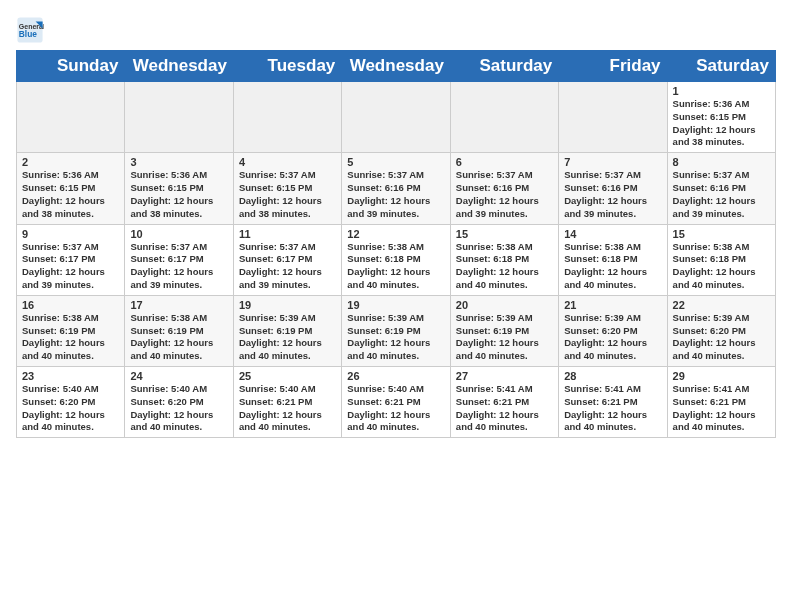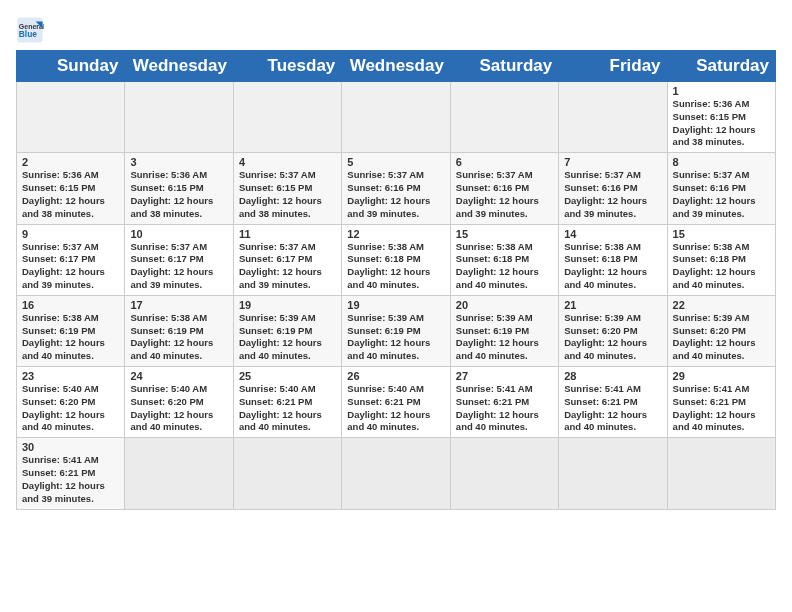--- a/index.html
+++ b/index.html
@@ -308,28 +308,14 @@
 Sunset: 6:21 PM
 Daylight: 12 hours and 40 minutes.</div>
         </td>
         <td>
           <span class="day-number">29</span>
           <div class="day-info" style="white-space: pre-line;">Sunrise: 5:41 AM
 Sunset: 6:21 PM
 Daylight: 12 hours and 40 minutes.</div>
         </td>
       </tr>
-      <tr>
-        <td>
-          <span class="day-number">30</span>
-          <div class="day-info" style="white-space: pre-line;">Sunrise: 5:41 AM
-Sunset: 6:21 PM
-Daylight: 12 hours and 39 minutes.</div>
-        </td>
-        <td class="empty"></td>
-        <td class="empty"></td>
-        <td class="empty"></td>
-        <td class="empty"></td>
-        <td class="empty"></td>
-        <td class="empty"></td>
-      </tr>
     </tbody>
 </table>
 
 </body></html>

